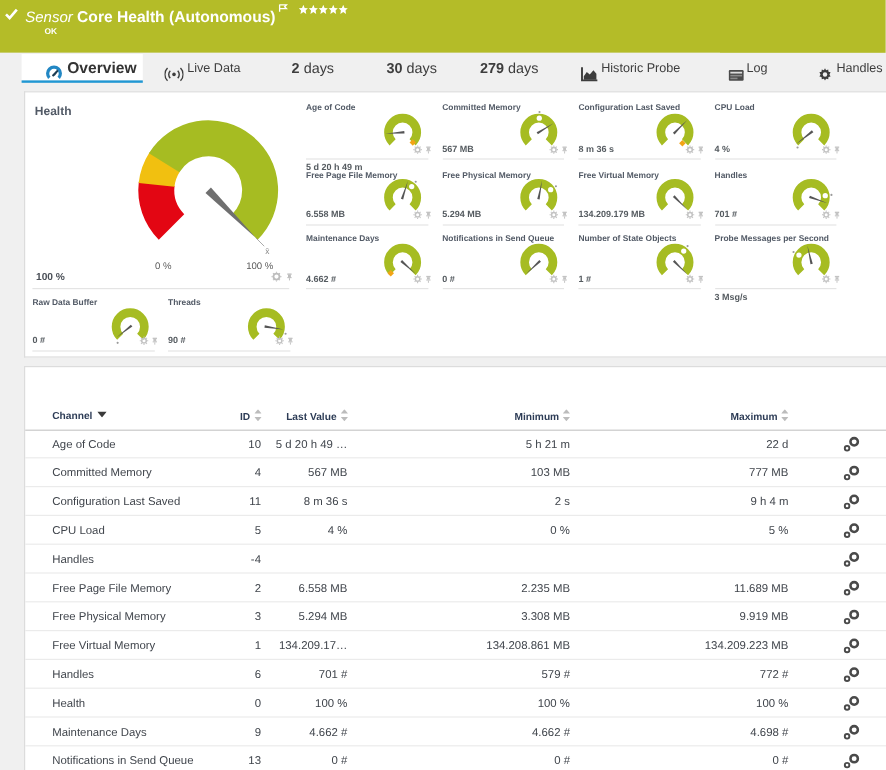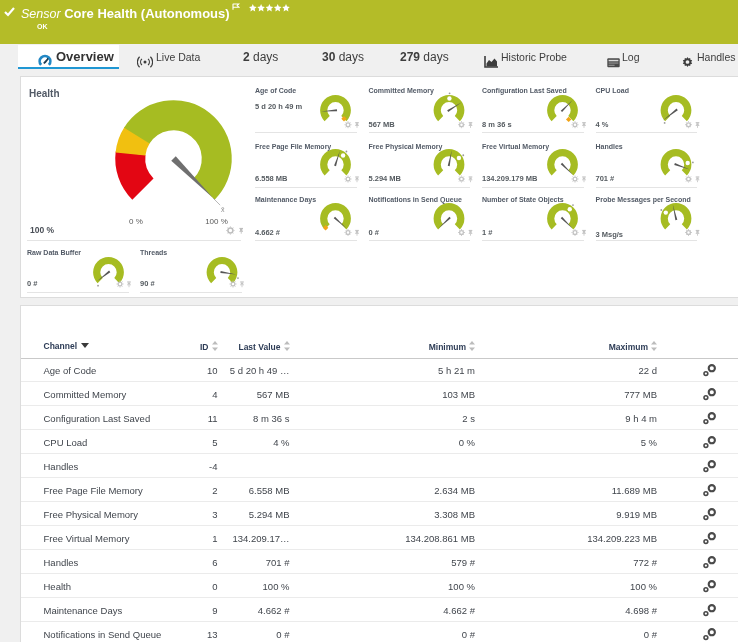--- a/index.html
+++ b/index.html
@@ -222,21 +222,21 @@
       <rect x="219.2" y="207.4" width="3.6" height="0.9" fill="#c3c3c3"></rect>
       <rect x="220.6" y="208.3" width="0.8" height="1.9" fill="#c3c3c3"></rect>
 <path d="M 212.6 153.5 L 213.5 153.5 M 211.66 151.24 L 212.3 150.6 M 209.4 150.3 L 209.4 149.4 M 207.14 151.24 L 206.5 150.6 M 206.2 153.5 L 205.3 153.5 M 207.14 155.76 L 206.5 156.4 M 209.4 156.7 L 209.4 157.6 M 211.66 155.76 L 212.3 156.4" stroke="#bdbdbd" stroke-width="0.9" fill="none"></path>
       <circle cx="209.4" cy="153.5" r="2.5" fill="none" stroke="#bdbdbd" stroke-width="1.5"></circle>
 <rect x="218.39999999999998" y="150.9" width="3.6" height="1.1" fill="#bdbdbd"></rect>
       <rect x="219.0" y="152.0" width="2.4" height="1.9" fill="#bdbdbd"></rect>
       <rect x="218.39999999999998" y="153.9" width="3.6" height="0.9" fill="#bdbdbd"></rect>
       <rect x="219.79999999999998" y="154.8" width="0.8" height="1.9" fill="#bdbdbd"></rect>
   </svg>
   <div class="ct" style="left:234px;top:9.5px;width:130px">Age of Code</div>
-<div class="cv" style="left:234px;top:25px">5 d 20 h 49 m</div>
+<div class="cv" style="left:234px;top:58px">5 d 20 h 49 m</div>
 <div class="cb" style="left:234px;top:55.2px;width:101.5px"></div>
 <div class="ct" style="left:347.5px;top:9.5px;width:130px">Committed Memory</div>
 <div class="cv" style="left:347.5px;top:42.7px">567 MB</div>
 <div class="cb" style="left:347.5px;top:55.2px;width:101.5px"></div>
 <div class="ct" style="left:461px;top:9.5px;width:130px">Configuration Last Saved</div>
 <div class="cv" style="left:461px;top:42.7px">8 m 36 s</div>
 <div class="cb" style="left:461px;top:55.2px;width:101.5px"></div>
 <div class="ct" style="left:574.5px;top:9.5px;width:130px">CPU Load</div>
 <div class="cv" style="left:574.5px;top:42.7px">4 %</div>
 <div class="cb" style="left:574.5px;top:55.2px;width:101.5px"></div>
@@ -255,21 +255,21 @@
 <div class="ct" style="left:234px;top:118.8px;width:130px">Maintenance Days</div>
 <div class="cv" style="left:234px;top:150.5px">4.662 #</div>
 <div class="cb" style="left:234px;top:163.0px;width:101.5px"></div>
 <div class="ct" style="left:347.5px;top:118.8px;width:130px">Notifications in Send Queue</div>
 <div class="cv" style="left:347.5px;top:150.5px">0 #</div>
 <div class="cb" style="left:347.5px;top:163.0px;width:101.5px"></div>
 <div class="ct" style="left:461px;top:118.8px;width:130px">Number of State Objects</div>
 <div class="cv" style="left:461px;top:150.5px">1 #</div>
 <div class="cb" style="left:461px;top:163.0px;width:101.5px"></div>
 <div class="ct" style="left:574.5px;top:118.8px;width:130px">Probe Messages per Second</div>
-<div class="cv" style="left:574.5px;top:153px">3 Msg/s</div>
+<div class="cv" style="left:574.5px;top:166px">3 Msg/s</div>
 <div class="cb" style="left:574.5px;top:163.0px;width:101.5px"></div>
 <div class="ct" style="left:6px;top:171.8px;width:130px">Raw Data Buffer</div>
 <div class="cv" style="left:6px;top:202.0px">0 #</div>
 <div class="cb" style="left:6px;top:214.5px;width:101.5px"></div>
 <div class="ct" style="left:119px;top:171.8px;width:130px">Threads</div>
 <div class="cv" style="left:119px;top:202.0px">90 #</div>
 <div class="cb" style="left:119px;top:214.5px;width:101.5px"></div>
 <div class="ct" style="left:8px;top:10.5px;width:200px;font-size:10px">Health</div>
 <div class="bigv" style="left:9px;top:148px">100 %</div>
 <div class="glab" style="left:95px;top:139.5px;width:40px">0 %</div>
@@ -351,21 +351,21 @@
       <span class="rt" style="right:87px"></span>
       <svg width="16" height="16" viewBox="0 0 16 16" style="position:absolute;right:26px;top:4px">
         <circle cx="9.8" cy="6.2" r="3.1" fill="none" stroke="#4a4a4a" stroke-width="2.1"></circle>
         <circle cx="3.9" cy="11.6" r="1.9" fill="none" stroke="#4a4a4a" stroke-width="1.6"></circle>
       </svg>
     </div>
 <div class="tr" style="top:171.5px">
       <span class="c1">Free Page File Memory</span>
       <span class="rt" style="right:526.5px">2</span>
       <span class="rt" style="right:454.5px">6.558 MB</span>
-      <span class="rt" style="right:269px">2.634 MB</span>
+      <span class="rt" style="right:269px">2.235 MB</span>
       <span class="rt" style="right:87px">11.689 MB</span>
       <svg width="16" height="16" viewBox="0 0 16 16" style="position:absolute;right:26px;top:4px">
         <circle cx="9.8" cy="6.2" r="3.1" fill="none" stroke="#4a4a4a" stroke-width="2.1"></circle>
         <circle cx="3.9" cy="11.6" r="1.9" fill="none" stroke="#4a4a4a" stroke-width="1.6"></circle>
       </svg>
     </div>
 <div class="tr" style="top:195.5px">
       <span class="c1">Free Physical Memory</span>
       <span class="rt" style="right:526.5px">3</span>
       <span class="rt" style="right:454.5px">5.294 MB</span>

